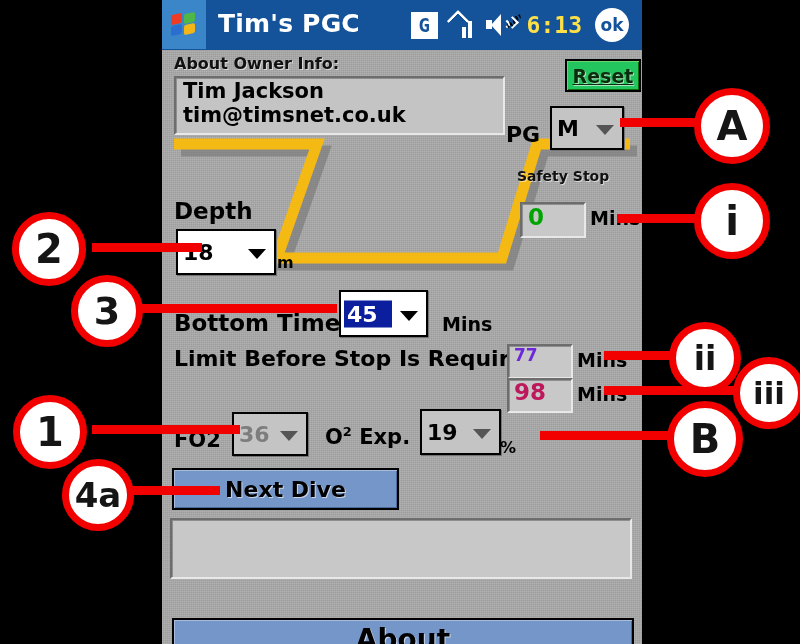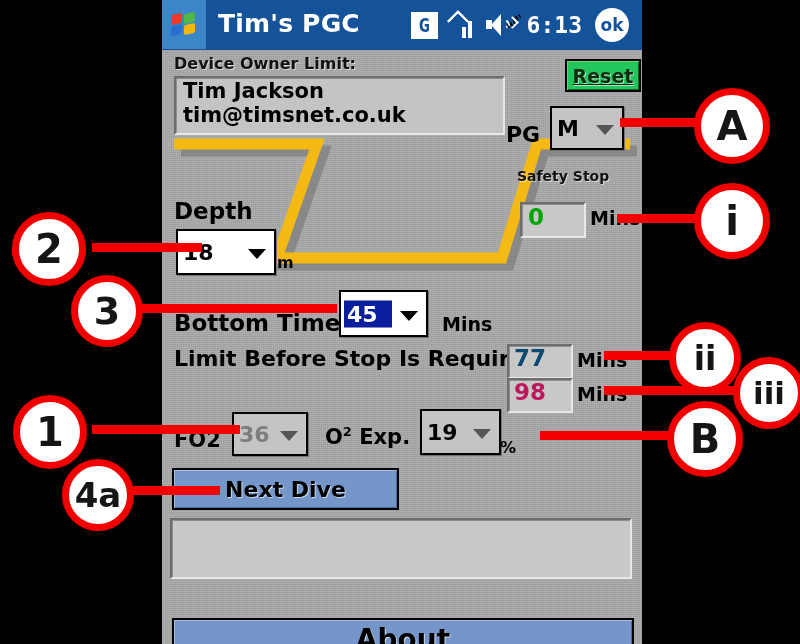--- a/index.html
+++ b/index.html
@@ -47,21 +47,21 @@
              transform:rotate(45deg);border-radius:1px;}
   .spk{position:relative;width:30px;height:22px;}
   .spk u{position:absolute;left:0;top:6px;width:6px;height:9px;background:#fff;display:block;}
   .spk s{position:absolute;left:5px;top:0;width:0;height:0;display:block;
          border-top:11px solid transparent;border-bottom:11px solid transparent;
          border-right:10px solid #fff;}
   .spk q{position:absolute;display:block;border:2px solid #fff;border-left:0;
          border-top:0;transform:rotate(-45deg);}
   .spk q:nth-of-type(1){left:18px;top:7px;width:4px;height:4px;}
   .spk q:nth-of-type(2){left:22px;top:4px;width:7px;height:7px;}
-  #clock{color:#ffffff;font-size:23px;font-weight:bold;
+  #clock{color:#fde047;font-size:23px;font-weight:bold;
          font-family:"DejaVu Sans Mono","Liberation Mono",monospace;}
   #okbtn{width:34px;height:34px;border-radius:50%;background:#fff;color:#14539a;
          font-size:17px;font-weight:bold;display:flex;align-items:center;
          justify-content:center;margin-left:2px;}
 
   
   .lbl{position:absolute;color:#000;font-weight:bold;z-index:6;white-space:nowrap;}
   .lbl.sunken{color:#111;text-shadow:1px 1px 0 rgba(255,255,255,.55);}
 
   .textbox{position:absolute;background:#c8c8c8;z-index:6;
@@ -128,21 +128,21 @@
       <span id="clock">6:13</span>
       <span id="okbtn">ok</span>
     </div>
   </div>
 
   <svg id="profile" viewBox="0 0 480 160">
     <polyline points="12,12 155,12 115,126 340,126 375,12 468,12" fill="none" stroke="#6f6f6f" stroke-width="11" transform="translate(7,7)" opacity=".55"></polyline>
     <polyline points="12,12 155,12 115,126 340,126 375,12 468,12" fill="none" stroke="#f5b914" stroke-width="11"></polyline>
   </svg>
 
-  <div class="lbl sunken" style="left:12px;top:54px;font-size:16px;">Device Owner Limit:</div>
+  <div class="lbl sunken" style="left:12px;top:54px;font-size:16px;">About Owner Info:</div>
   <div class="textbox" style="left:12px;top:76px;width:327px;height:55px;background:#c4c4c4;">
     <div class="lbl" style="left:7px;top:1px;font-size:21px;">Tim Jackson</div>
     <div class="lbl" style="left:7px;top:25px;font-size:21px;text-align:right;">tim@timsnet.co.uk</div>
   </div>
 
   <div class="btn" style="left:403px;top:59px;width:72px;height:29px;background:#22c55e;
        font-size:19px;color:#0d2b0d;box-shadow:inset 1px 1px 0 #6ed36e, inset -1px -1px 0 #0b6e0b;text-decoration:underline;">Reset</div>
 
   <div class="lbl" style="left:344px;top:122px;font-size:22px;">PG</div>
   <div class="combo grey" style="left:388px;top:106px;width:70px;height:40px;">
@@ -165,21 +165,21 @@
 
   <div class="lbl" style="left:12px;top:310px;font-size:23px;">Bottom Time</div>
   <div class="combo sel" style="left:177px;top:290px;width:85px;height:43px;">
     <span class="val">45</span>
     <span class="arw"></span>
   </div>
   <div class="lbl" style="left:280px;top:313px;font-size:19px;">Mins</div>
 
   <div class="lbl" style="left:12px;top:346px;font-size:22px;">Limit Before Stop Is Requird</div>
   <div class="textbox" style="left:345px;top:344px;width:62px;height:31px;">
-    <span class="lbl" style="left:5px;top:-1px;font-size:23px;color:#0c4a6e;">77</span>
+    <span class="lbl" style="left:5px;top:-1px;font-size:17px;color:#6d28d9;">77</span>
   </div>
   <div class="lbl" style="left:415px;top:349px;font-size:19px;">Mins</div>
 
   <div class="textbox" style="left:345px;top:378px;width:62px;height:31px;">
     <span class="lbl" style="left:5px;top:-1px;font-size:23px;color:#be185d;">98</span>
   </div>
   <div class="lbl" style="left:415px;top:383px;font-size:19px;">Mins</div>
 
   <div class="lbl" style="left:12px;top:428px;font-size:21px;">FO2</div>
   <div class="combo grey" style="left:70px;top:412px;width:72px;height:40px;">

